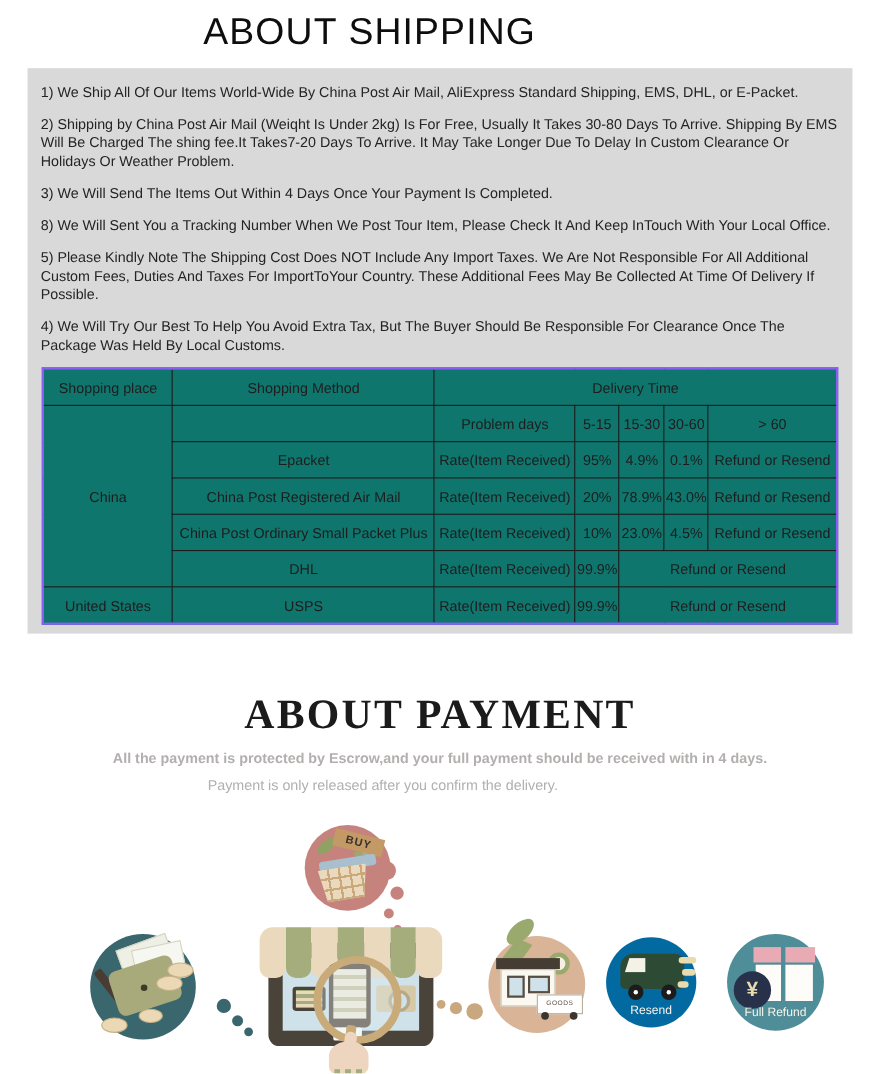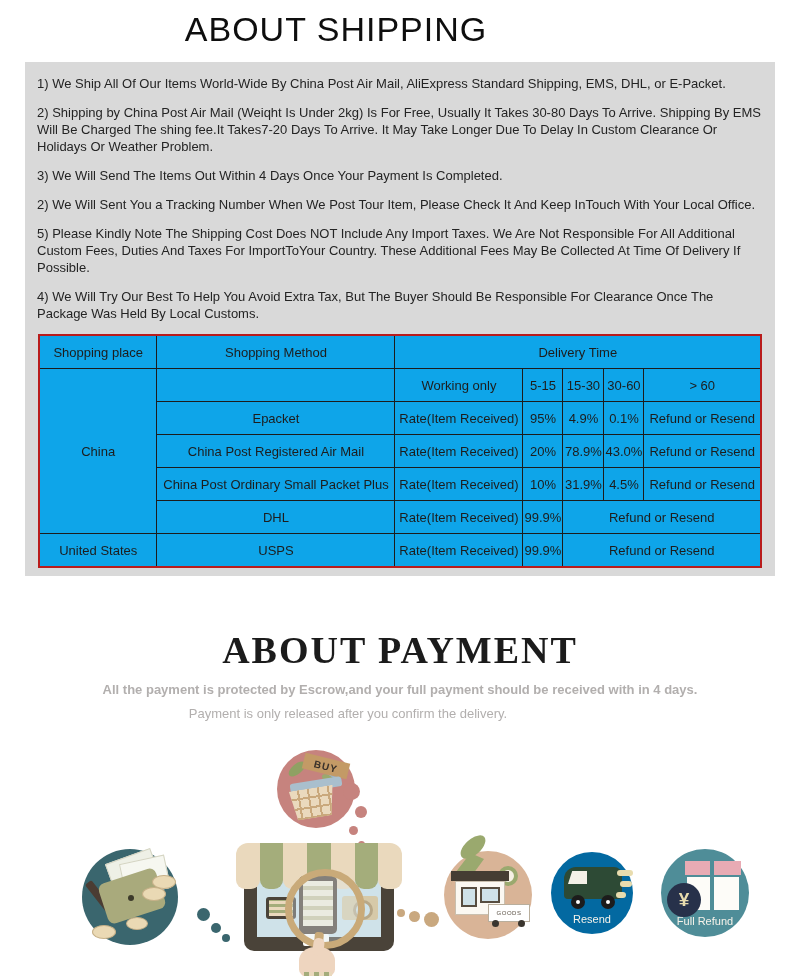--- a/index.html
+++ b/index.html
@@ -5,22 +5,22 @@
   html,body{margin:0;padding:0;background:#fff;}
   .page{position:relative;width:800px;height:976px;background:#ffffff;overflow:hidden;
         font-family:"Liberation Sans",sans-serif;color:#222;}
   
   .ship-title{position:absolute;top:10px;left:0;width:672px;text-align:center;
               font-size:34px;letter-spacing:1px;color:#0e0e0e;font-weight:500;}
   .notes-panel{position:absolute;left:25px;top:62px;width:750px;height:514px;
                background:#d9d9d9;box-sizing:border-box;padding:13px 12px;}
   .notes-panel p{margin:0 0 12px 0;font-size:13px;line-height:17px;color:#242424;}
   
-  table.ship{border-collapse:collapse;margin:2px auto 0 auto;background:#0ea5e9;
-             font-size:13px;color:#1d1d1d;border:2px solid #b91c1c;table-layout:fixed;width:724px;}
+  table.ship{border-collapse:collapse;margin:2px auto 0 auto;background:#0f766e;
+             font-size:13px;color:#1d1d1d;border:2px solid #8b5cf6;table-layout:fixed;width:724px;}
   table.ship td{border:1px solid #1c1c1c;height:32px;text-align:center;vertical-align:middle;
                 padding:0 1px;overflow:hidden;white-space:nowrap;}
   
   .pay-title{position:absolute;top:628px;left:0;width:800px;text-align:center;
              font-family:"Liberation Serif",serif;font-weight:700;font-size:38px;
              letter-spacing:2px;color:#1b1b1b;}
   .pay-sub1{position:absolute;top:682px;left:0;width:800px;text-align:center;
             font-size:13px;color:#b2afae;font-weight:bold;}
   .pay-sub2{position:absolute;top:706px;left:0;width:696px;text-align:center;
             font-size:13px;color:#b2afae;}
@@ -128,21 +128,21 @@
 <body>
 
 <div class="page">
 
   <div class="ship-title">ABOUT SHIPPING</div>
 
   <div class="notes-panel">
     <p>1) We Ship All Of Our Items World-Wide By China Post Air Mail, AliExpress Standard Shipping, EMS, DHL, or E-Packet.</p>
     <p>2) Shipping by China Post Air Mail (Weiqht Is Under 2kg) Is For Free, Usually It Takes 30-80 Days To Arrive. Shipping By EMS Will Be Charged The shing fee.It Takes7-20 Days To Arrive. It May Take Longer Due To Delay In Custom Clearance Or Holidays Or Weather Problem.</p>
     <p>3) We Will Send The Items Out Within 4 Days Once Your Payment Is Completed.</p>
-    <p>2) We Will Sent You a Tracking Number When We Post Tour Item, Please Check It And Keep InTouch With Your Local Office.</p>
+    <p>8) We Will Sent You a Tracking Number When We Post Tour Item, Please Check It And Keep InTouch With Your Local Office.</p>
     <p>5) Please Kindly Note The Shipping Cost Does NOT Include Any Import Taxes. We Are Not Responsible For All Additional Custom Fees, Duties And Taxes For ImportToYour Country. These Additional Fees May Be Collected At Time Of Delivery If Possible.</p>
     <p>4) We Will Try Our Best To Help You Avoid Extra Tax, But The Buyer Should Be Responsible For Clearance Once The Package Was Held By Local Customs.</p>
 
     <table class="ship">
       <colgroup>
         <col style="width:118px">
           <col style="width:238px">
           <col style="width:128px">
         <col style="width:40px">
           <col style="width:41px">
@@ -151,21 +151,21 @@
       </colgroup>
       <tbody>
           <tr>
         <td>Shopping place</td>
         <td>Shopping Method</td>
         <td colspan="5">Delivery Time</td>
       </tr>
       <tr>
         <td rowspan="5">China</td>
         <td></td>
-        <td>Working only</td>
+        <td>Problem days</td>
         <td>5-15</td>
         <td>15-30</td>
         <td>30-60</td>
         <td>&gt; 60</td>
       </tr>
       <tr>
         <td>Epacket</td>
         <td>Rate(Item Received)</td>
         <td>95%</td>
         <td>4.9%</td>
@@ -177,21 +177,21 @@
         <td>Rate(Item Received)</td>
         <td>20%</td>
         <td>78.9%</td>
         <td>43.0%</td>
         <td>Refund or Resend</td>
       </tr>
       <tr>
         <td>China Post Ordinary Small Packet Plus</td>
         <td>Rate(Item Received)</td>
         <td>10%</td>
-        <td>31.9%</td>
+        <td>23.0%</td>
         <td>4.5%</td>
         <td>Refund or Resend</td>
       </tr>
       <tr>
         <td>DHL</td>
         <td>Rate(Item Received)</td>
         <td>99.9%</td>
         <td colspan="3">Refund or Resend</td>
       </tr>
       <tr>

